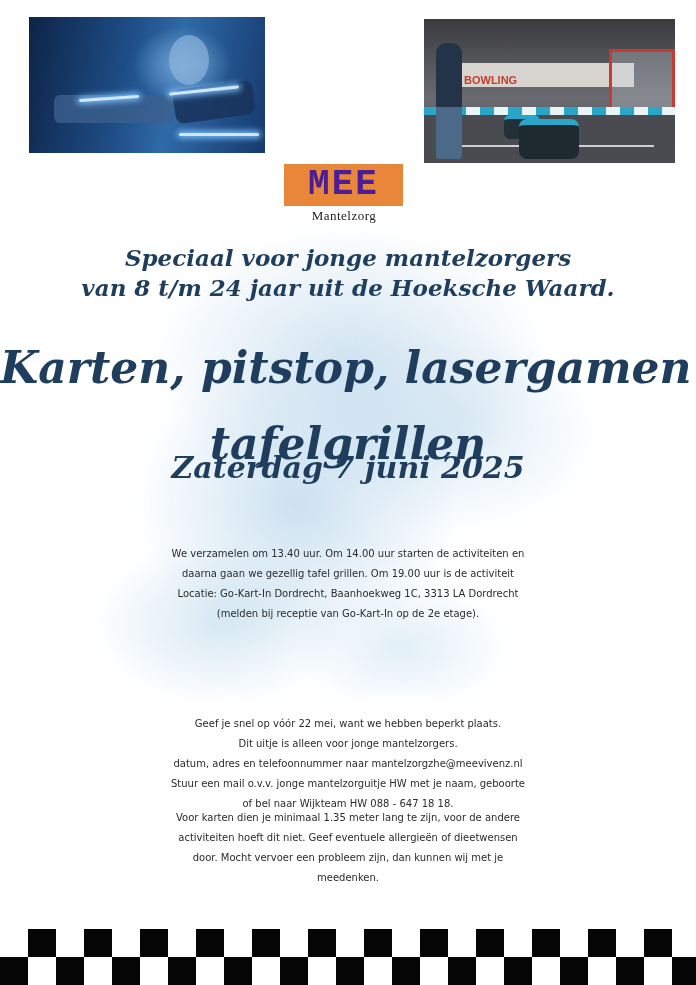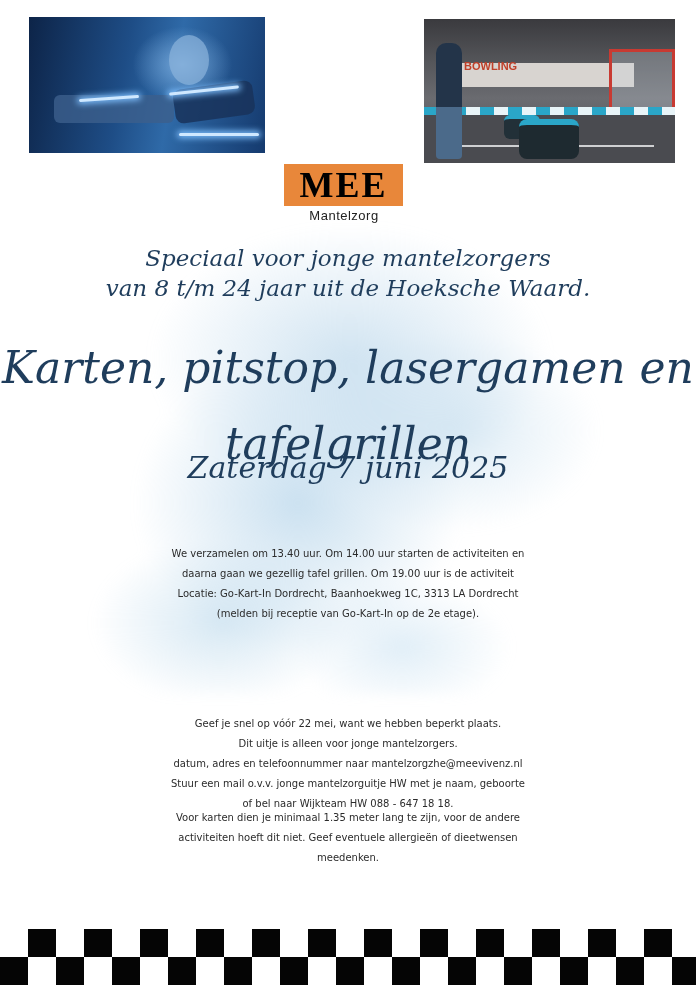--- a/index.html
+++ b/index.html
@@ -31,44 +31,44 @@
   .photo-laser .b3 { left:150px; top:116px; width:80px; }
   .photo-laser .gun { position:absolute; left:25px; top:78px; width:120px; height:28px; background:rgba(60,95,140,0.8); border-radius:6px; }
   .photo-laser .gun2 { position:absolute; left:145px; top:68px; width:80px; height:34px; background:rgba(25,50,90,0.85); border-radius:8px; transform:rotate(-8deg); }
   .photo-laser .face { position:absolute; left:140px; top:18px; width:40px; height:50px; background:rgba(140,180,220,0.7); border-radius:50%; }
 
   .photo-kart {
     left:424px; top:19px; width:251px; height:144px;
     background: linear-gradient(180deg, #3a3a3e 0%, #55565a 30%, #6a6b70 55%, #505256 100%);
   }
   .photo-kart .banner { position:absolute; left:30px; top:44px; width:180px; height:24px; background:#d8d4d0; }
-  .photo-kart .banner-text { position:absolute; left:40px; top:41px; font-family:"Liberation Sans", sans-serif; font-weight:bold; font-size:11px; color:#c0402a; }
+  .photo-kart .banner-text { position:absolute; left:40px; top:55px; font-family:"Liberation Sans", sans-serif; font-weight:bold; font-size:11px; color:#c0402a; }
   .photo-kart .track { position:absolute; left:0; top:92px; width:251px; height:52px; background:#4a4b50; }
   .photo-kart .barrier { position:absolute; left:0; top:88px; width:251px; height:8px; background:repeating-linear-gradient(90deg,#2aa6c8 0 14px,#e8f4f8 14px 28px); }
   .photo-kart .tower { position:absolute; right:0; top:30px; width:60px; height:75px; border:3px solid #c83a32; border-bottom:none; background:rgba(200,210,220,0.3); }
   .photo-kart .person { position:absolute; left:12px; top:24px; width:26px; height:116px; background:linear-gradient(180deg,#233449 0 55%, #4b6a8a 55% 100%); border-radius:10px 10px 4px 4px; }
   .photo-kart .kart1 { position:absolute; left:95px; top:100px; width:60px; height:34px; background:#1e2a30; border-radius:8px; border-top:6px solid #2aa6c8; }
   .photo-kart .kart2 { position:absolute; left:80px; top:96px; width:36px; height:20px; background:#223038; border-radius:6px; border-top:4px solid #2aa6c8; }
   .photo-kart .lines { position:absolute; left:30px; top:126px; width:200px; height:2px; background:#cfd0d2; }
 
   .logo { position:absolute; left:284px; top:164px; width:120px; }
   .logo-box {
     width:119px; height:42px; background:#e8873a;
     display:flex; align-items:center; justify-content:center;
-    color:#000000; font-family:Liberation Serif, serif; font-weight:bold;
+    color:#4c1d95; font-family:Liberation Mono, monospace; font-weight:bold;
     font-size:36px; letter-spacing:2px; line-height:42px;
   }
   .logo-sub {
-    text-align:center; font-family:Liberation Sans, sans-serif; font-size:13px;
+    text-align:center; font-family:Liberation Serif, serif; font-size:13px;
     color:#222222; margin-top:2px; letter-spacing:0.5px;
   }
 
   .script {
     position:absolute; left:0; width:696px; text-align:center;
-    font-family:"DejaVu Serif", serif; font-style:italic; color:#1f3d5c;
+    font-family:"DejaVu Serif", serif; font-style:italic; color:#1f3d5c;font-weight:bold;
   }
   .sub1 { top:243px; font-size:23px; line-height:30px; }
   .title { top:330px; font-size:44px; line-height:76px; }
   .date { top:448px; font-size:30px; line-height:40px; }
 
   .body {
     position:absolute; left:0; width:696px; text-align:center;
     font-family:"DejaVu Sans", sans-serif; color:#2b2b2b; font-size:10px; line-height:20px;
   }
   .p1 { top:544px; }
@@ -135,19 +135,20 @@
   <span class="line">Geef je snel op vóór 22 mei, want we hebben beperkt plaats.</span>
   <span class="line">Dit uitje is alleen voor jonge mantelzorgers.</span>
   <span class="line">datum, adres en telefoonnummer naar mantelzorgzhe@meevivenz.nl</span>
   <span class="line">Stuur een mail  o.v.v. jonge mantelzorguitje HW met je naam, geboorte</span>
   <span class="line">of bel naar Wijkteam HW 088 - 647 18 18.</span>
 </div>
 
 <div class="body p3">
   <span class="line">Voor karten dien je minimaal 1.35 meter lang te zijn, voor de andere</span>
   <span class="line">activiteiten hoeft dit niet. Geef eventuele allergieën of dieetwensen</span>
+  <span class="line">door. Mocht vervoer een probleem zijn, dan kunnen wij met je</span>
   <span class="line">meedenken.</span>
 </div>
 
 <div class="checker">
   <div class="row row1"></div>
   <div class="row row2"></div>
 </div>
 
 </body></html>

